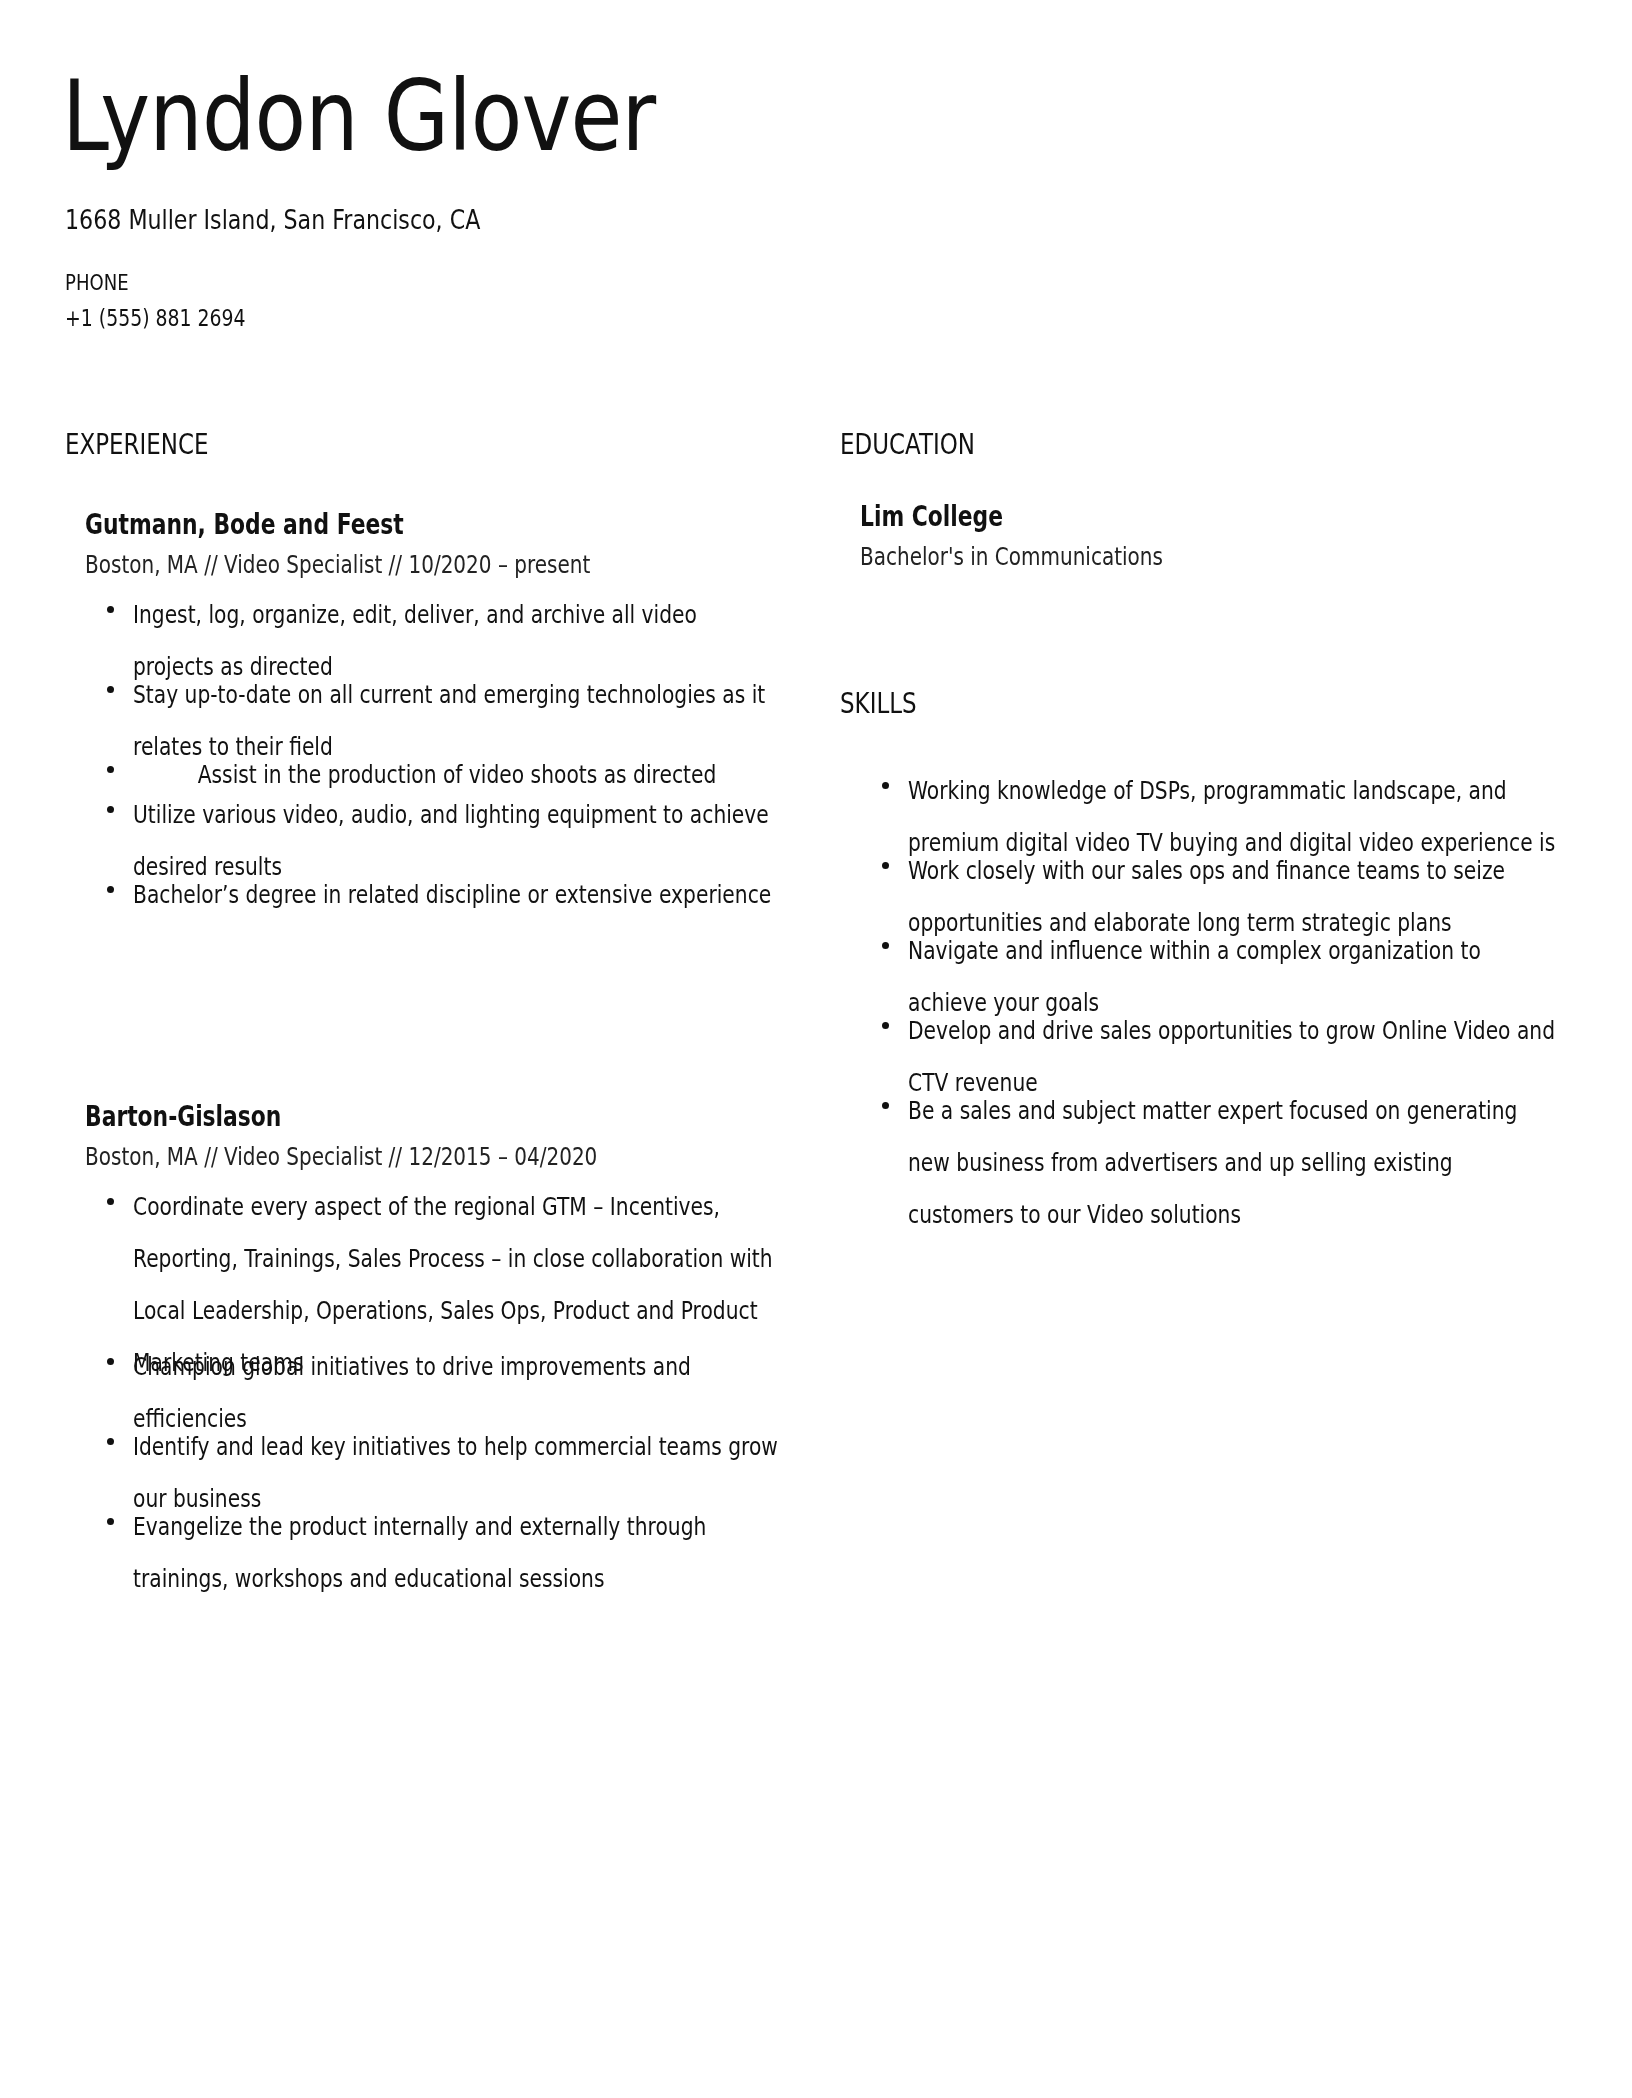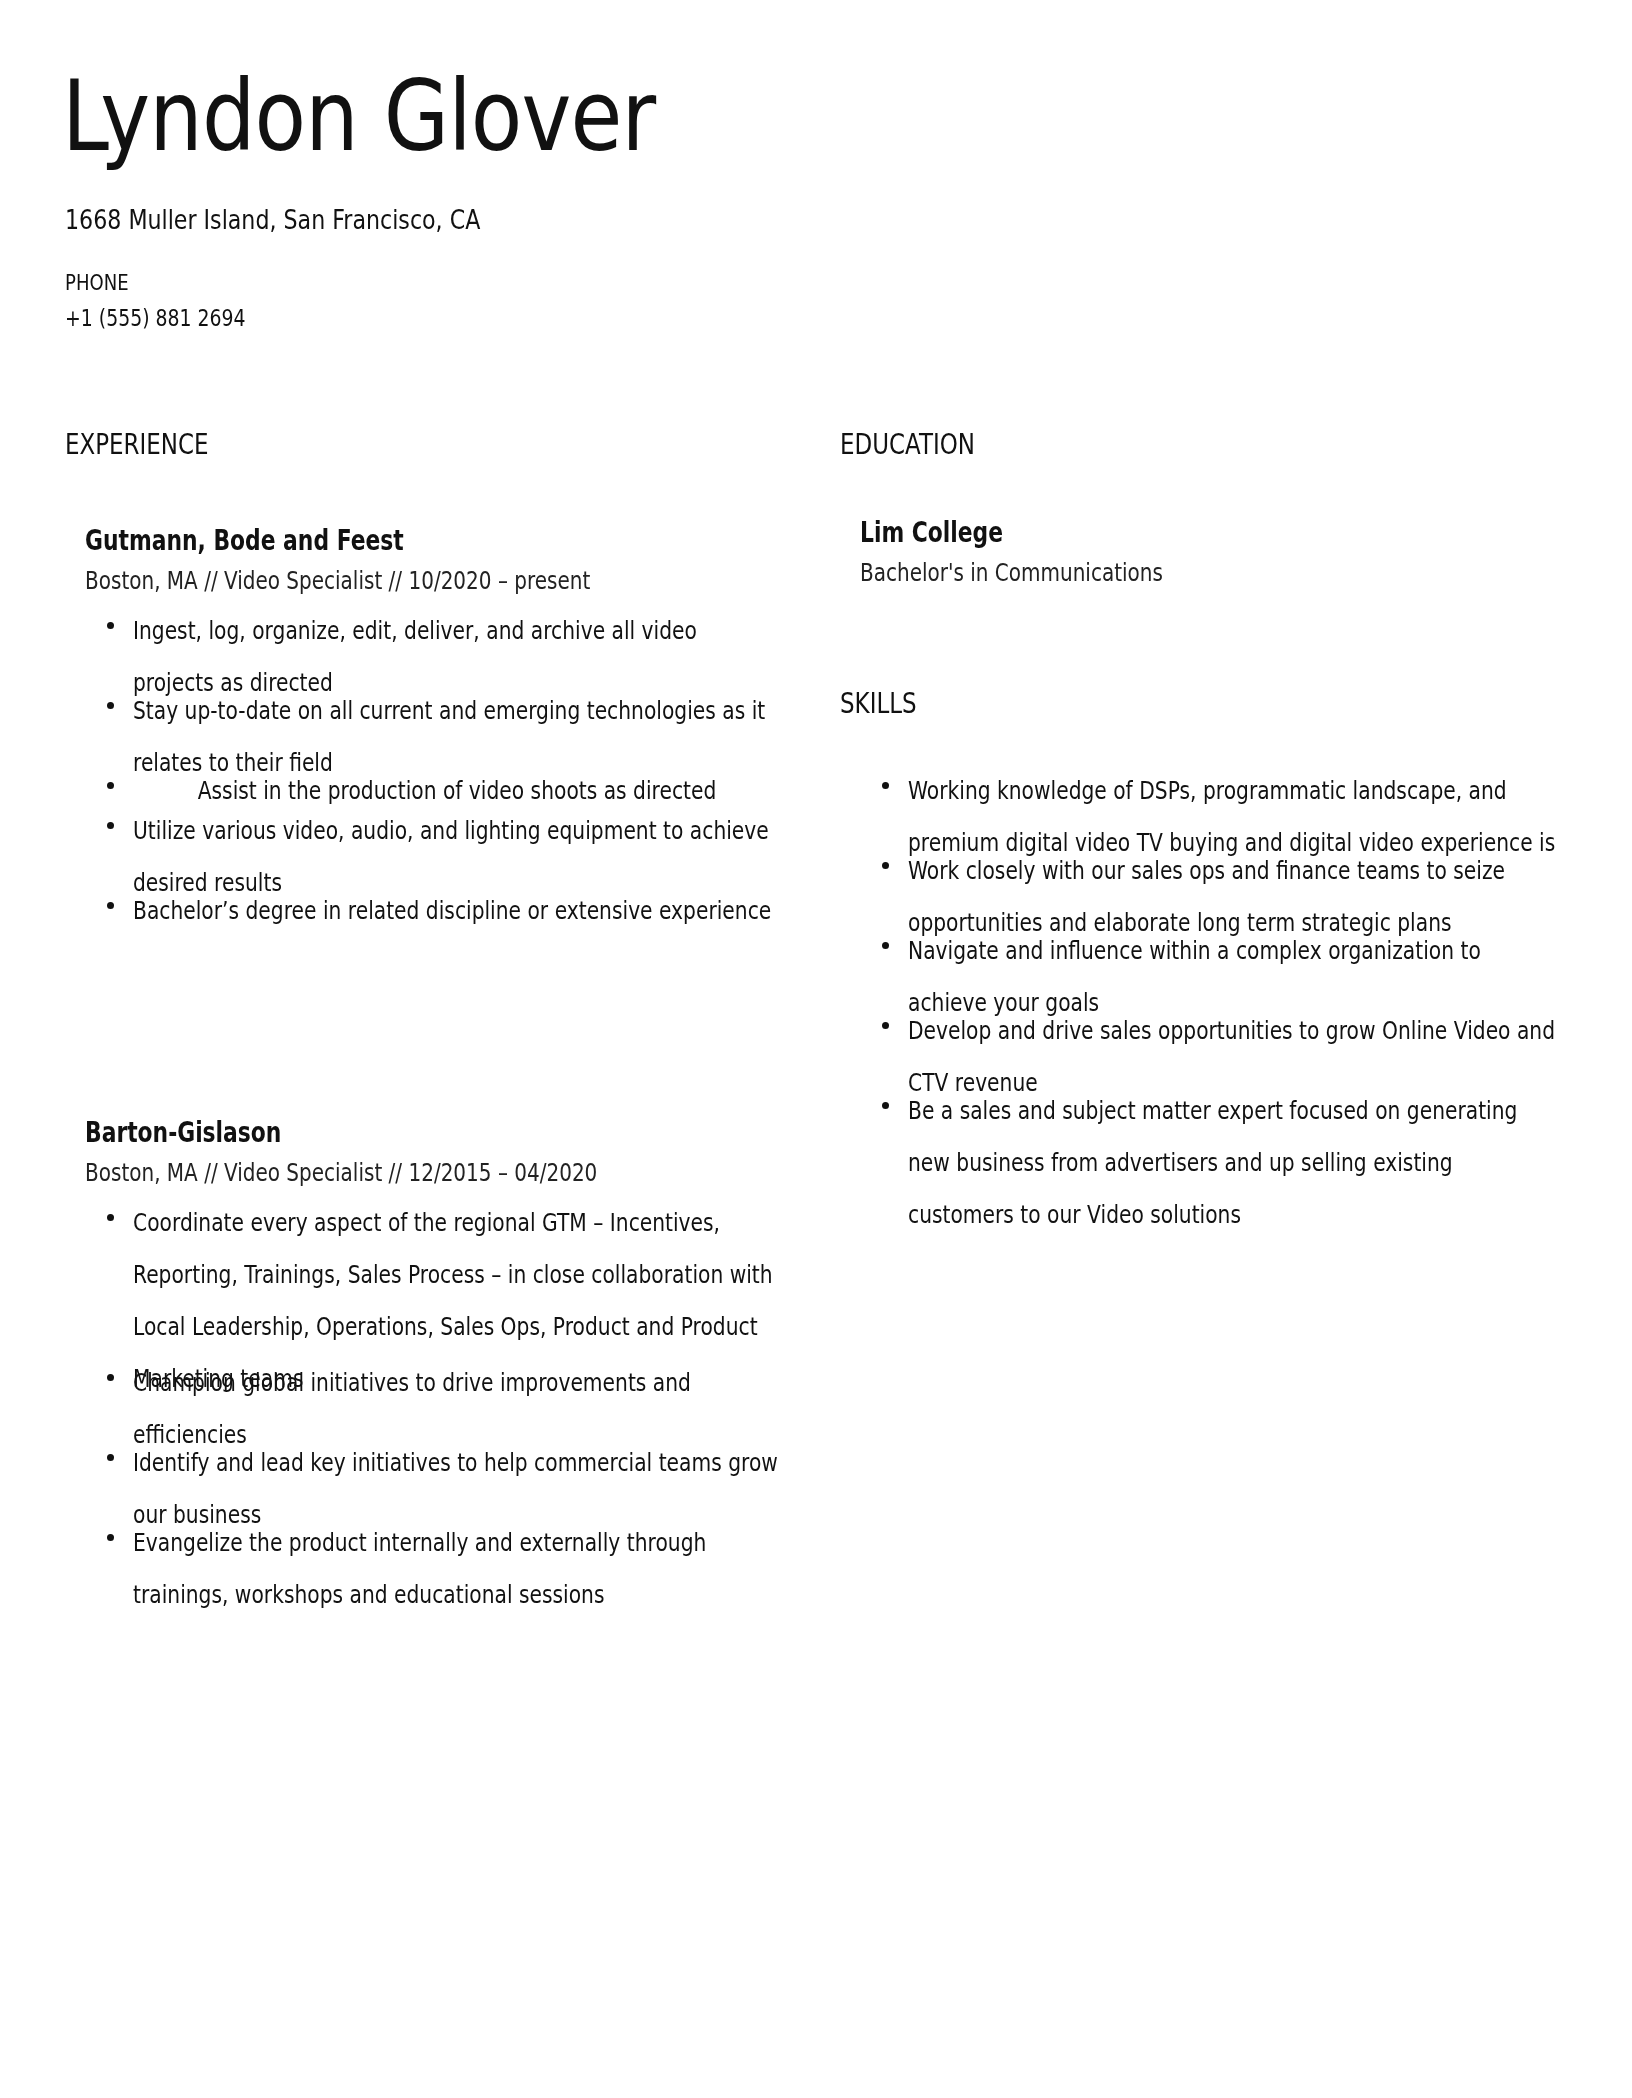--- a/index.html
+++ b/index.html
@@ -25,21 +25,21 @@
     position: absolute; left: 65px; top: 305px;
     font-size: 23px; transform: scaleX(0.82); transform-origin: left top; white-space: nowrap;
   }
   .col { position: absolute; top: 425px; }
   .col.left { left: 65px; width: 730px; }
   .col.right { left: 840px; width: 730px; }
   .section-title {
     font-size: 28px; font-weight: 400; margin: 0; height: 40px; line-height: 40px;
     transform: scaleX(0.82); transform-origin: left center; white-space: nowrap;
   }
-  .entry { margin-left: 20px; margin-top: 16px; }
+  .entry { margin-left: 20px; }
   .entry-title {
     font-size: 28px; font-weight: 700; margin: 0; line-height: 40px; height: 40px;
     transform: scaleX(0.78); transform-origin: left center; white-space: nowrap;
   }
   .entry-meta {
     font-size: 25px; line-height: 40px; height: 40px; color: #222;
     transform: scaleX(0.8); transform-origin: left center; white-space: nowrap;
   }
   ul.bullets {
     margin: 4px 0 0 0; padding: 0 0 0 48px; list-style: none;

